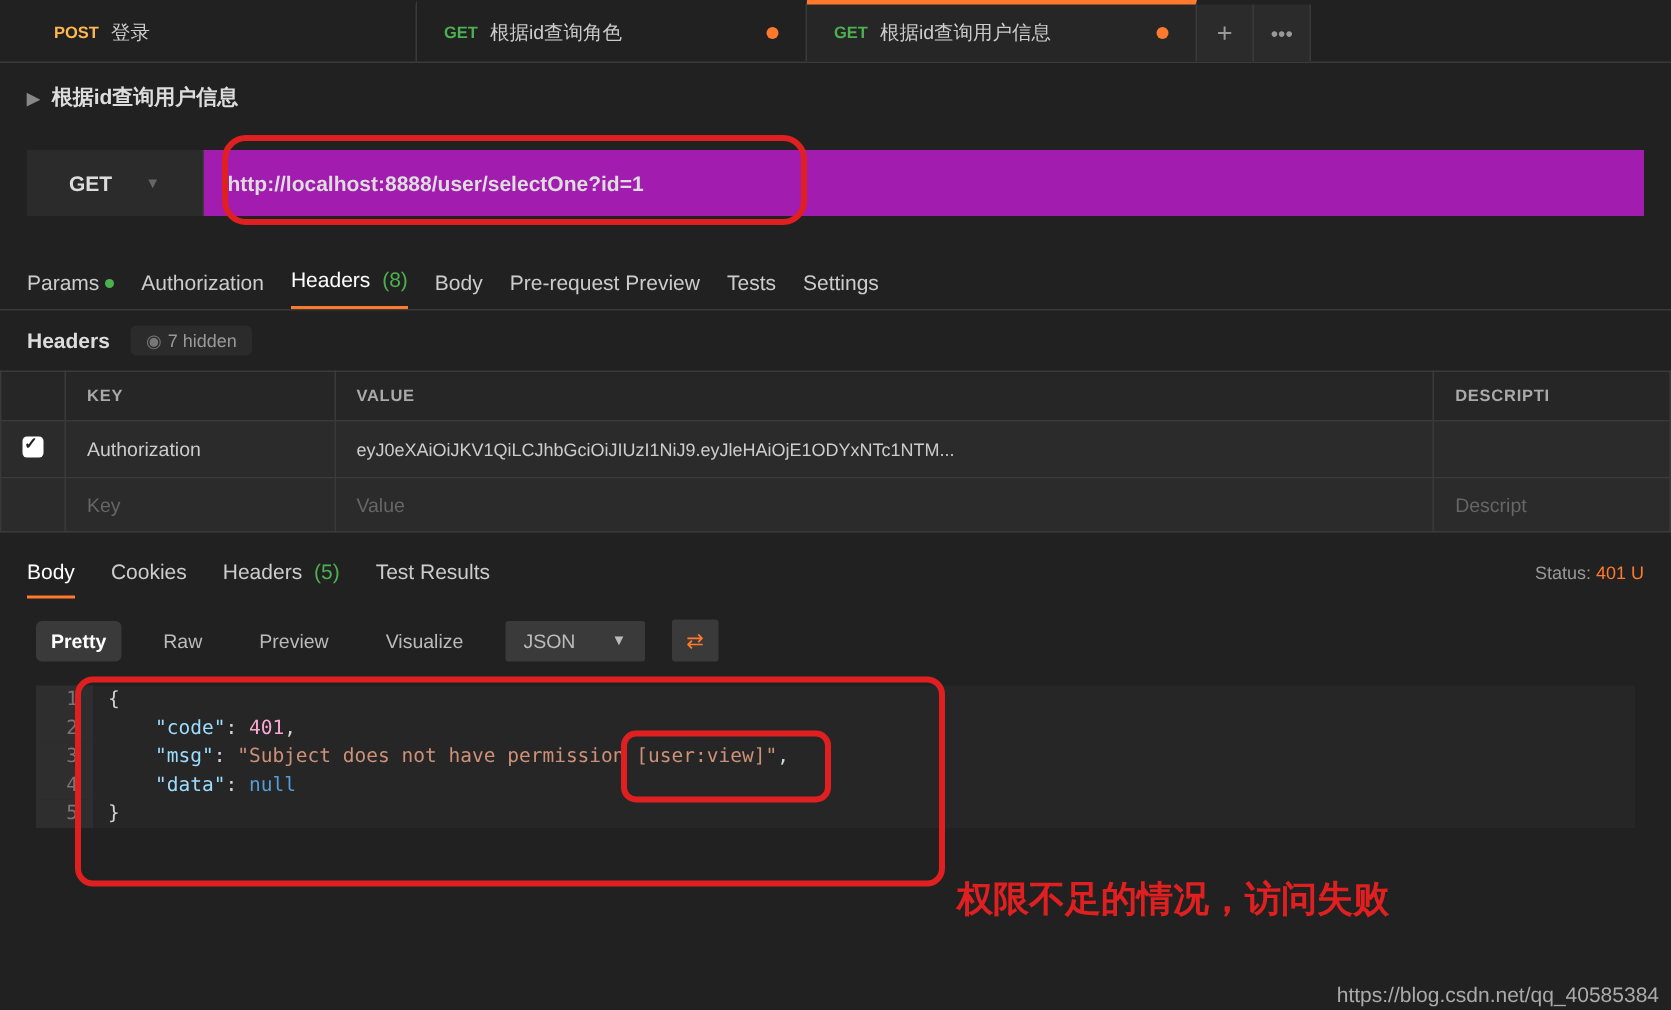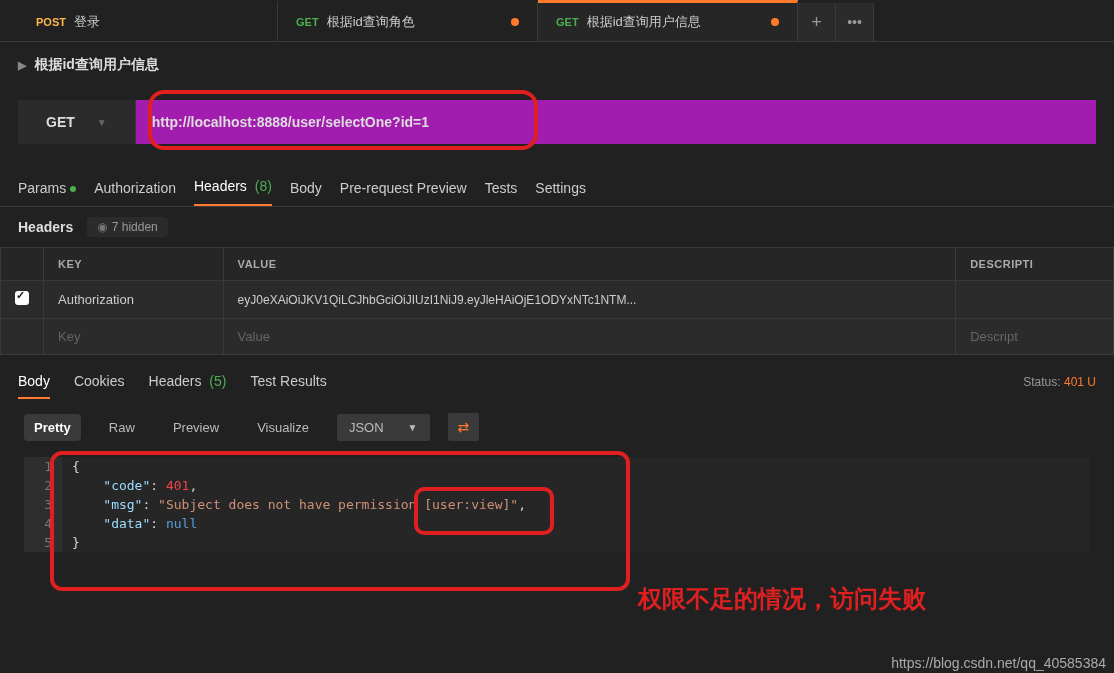--- a/index.html
+++ b/index.html
@@ -135,21 +135,21 @@
   margin: 8px 24px;
   background:#262626;
   font-family: "Consolas", monospace;
   font-size:13px;
   position:relative;
 }
 .json-line{ display:flex; }
 .json-line .ln{ width:38px; text-align:right; padding:2px 10px; color:#777; background:#2e2e2e; user-select:none;}
 .json-line .code{ padding:2px 10px; white-space:pre;}
 .tok-key{ color:#9cdcfe;}
-.tok-num{ color:#ef4444; }
+.tok-num{ color:#f9a8d4; }
 .tok-str{ color:#ce9178;}
 .tok-null{ color:#569cd6;}
 .tok-b{ color:#d4d4d4;}
 .red-box-body{
   position:absolute; left:26px; top:-6px; width:580px; height:140px;
   border:4px solid #e02020; border-radius:12px; pointer-events:none;
 }
 .red-box-perm{
   position:absolute; left:390px; top:30px; width:140px; height:48px;
   border:4px solid #e02020; border-radius:10px; pointer-events:none;

